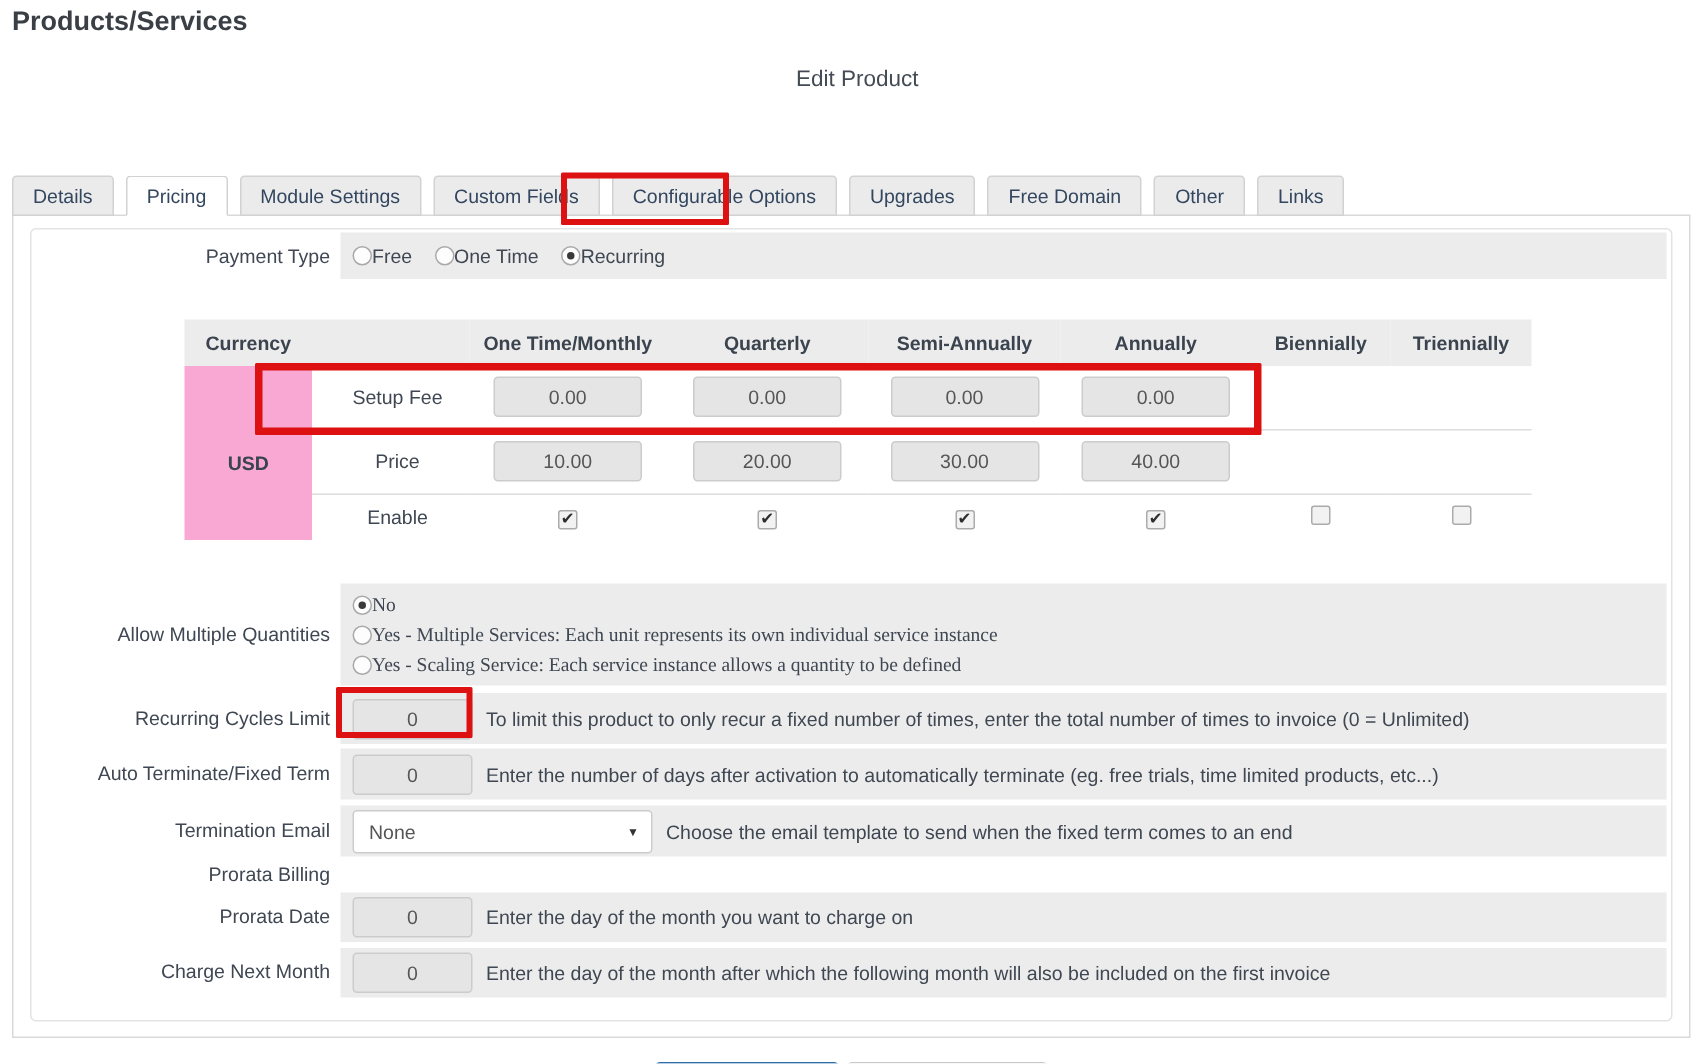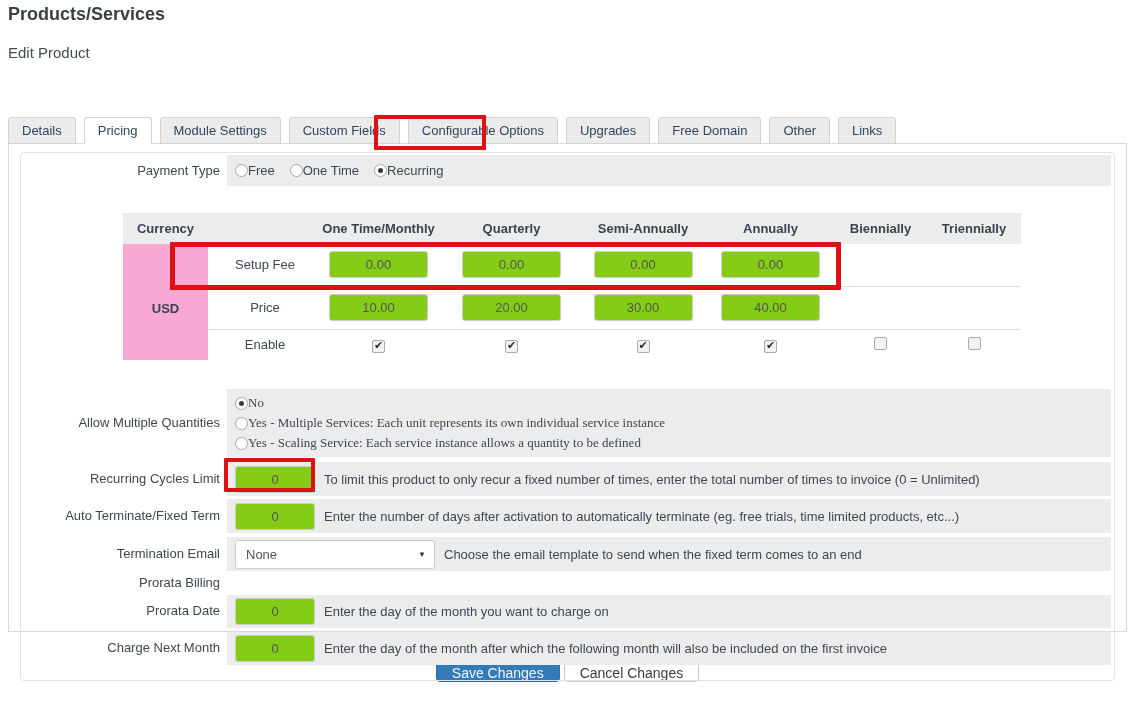--- a/index.html
+++ b/index.html
@@ -6,37 +6,37 @@
   html,body { background:#fff; }
   .page {
     position: relative;
     width: 1135px; height: 709px;
     background: #fff;
     font-family: "Liberation Sans", sans-serif;
     color: #3f4752;
     overflow: hidden;
   }
   .page-title { margin: 4px 0 0 8px; font-size: 18px; font-weight: 600; color: #3a3f46; }
-  .page-subtitle { margin: 19px 0 0 8px; font-size: 15px; font-weight: 400; color: #444b54; }
+  .page-subtitle { margin: 19px 0 0 8px; font-size: 15px; font-weight: 400; color: #444b54; text-align: center; }
 
   
   .tabs { display: flex; gap: 8px; margin: 16px 0 0 8px; position: relative; z-index: 2; }
   .tab {
     height: 27px; padding: 5px 13px 0 13px;
     font-size: 13px; color: #33465f;
     background: #ebebeb; border: 1px solid #d2d2d2;
     border-radius: 3px 3px 0 0; cursor: pointer; white-space: nowrap; margin-top: 40px;
   }
   .tab.active { background: #fff; border-bottom-color: #fff; }
 
   
   .panel {
     position: relative; z-index: 1;
     margin: -1px 0 0 8px;
-    width: 1119px; height: 489px;
+    width: 1119px; height: 549px;
     border: 1px solid #d9d9d9;
     background: #fff;
   }
   .inner {
     margin: 8px 11px 10px 11px;
     height: 529px;
     border: 1px solid #e3e3e3;
     border-radius: 4px;
     padding: 2px;
   }
@@ -80,21 +80,21 @@
   }
   .checkbox.on::after { content: "\2714"; margin-top: -1px; }
 
   .opt { display: inline-flex; align-items: center; gap: 0; margin-right: 15px; white-space: nowrap; }
   .opt-col { display: flex; flex-direction: column; justify-content: center; gap: 4px; padding: 6px 0; font-family: Liberation Serif, serif; }
   .opt-col .opt { margin-right: 0; }
 
   
   .txt {
     height: 27px; border: 1px solid #ccc; border-radius: 3px;
-    background: #84cc16; text-align: center; color: #555;
+    background: #e5e5e5; text-align: center; color: #555;
     font-size: 13px; font-family: inherit; outline: none;
   }
   .txt.small { width: 80px; }
   .txt.money { width: 99px; }
   .desc { margin-left: 9px; color: #3f4752; font-size: 13px; white-space: nowrap; }
 
   .select {
     width: 200px; height: 29px; border: 1px solid #ccc; border-radius: 3px;
     background: #fff; color: #555; font-size: 13px;
     display: flex; align-items: center; padding: 0 8px 0 10px; cursor: pointer;

